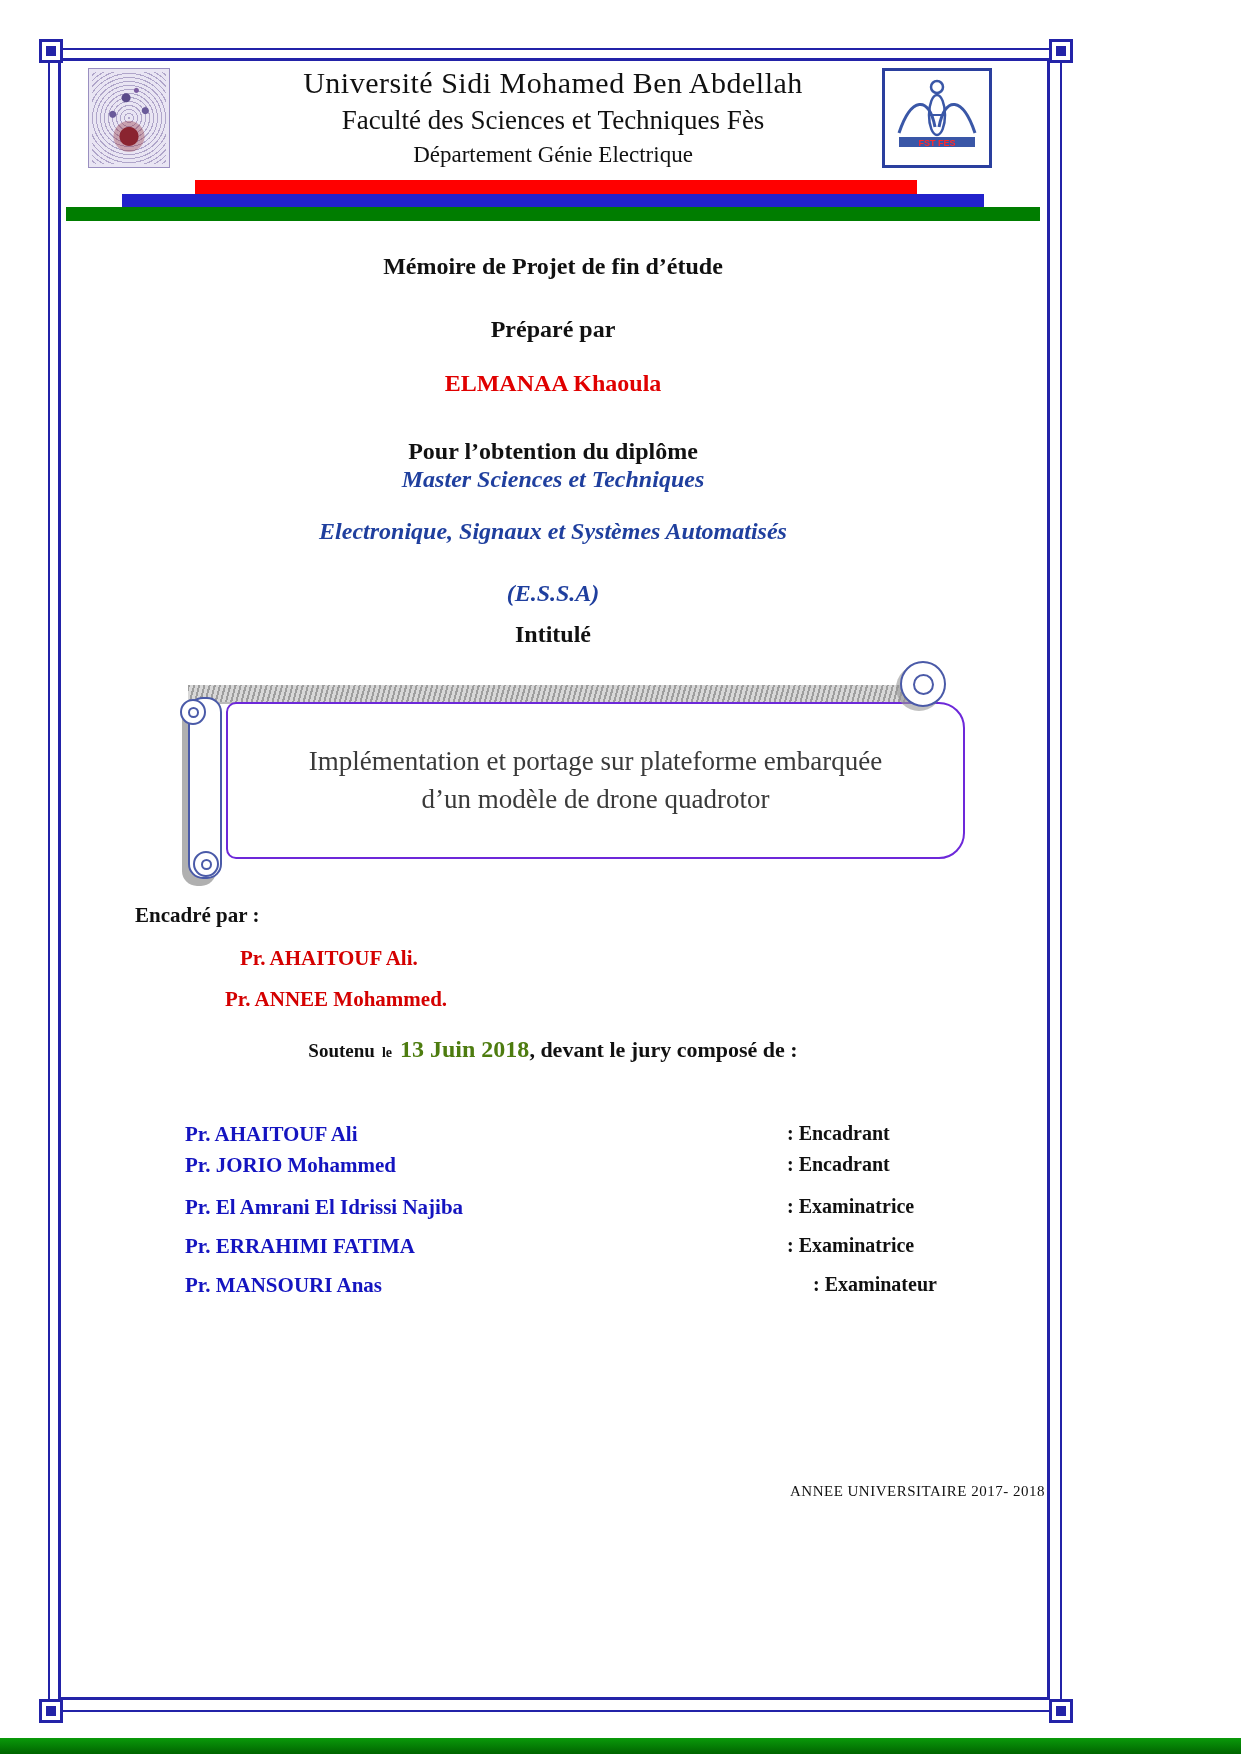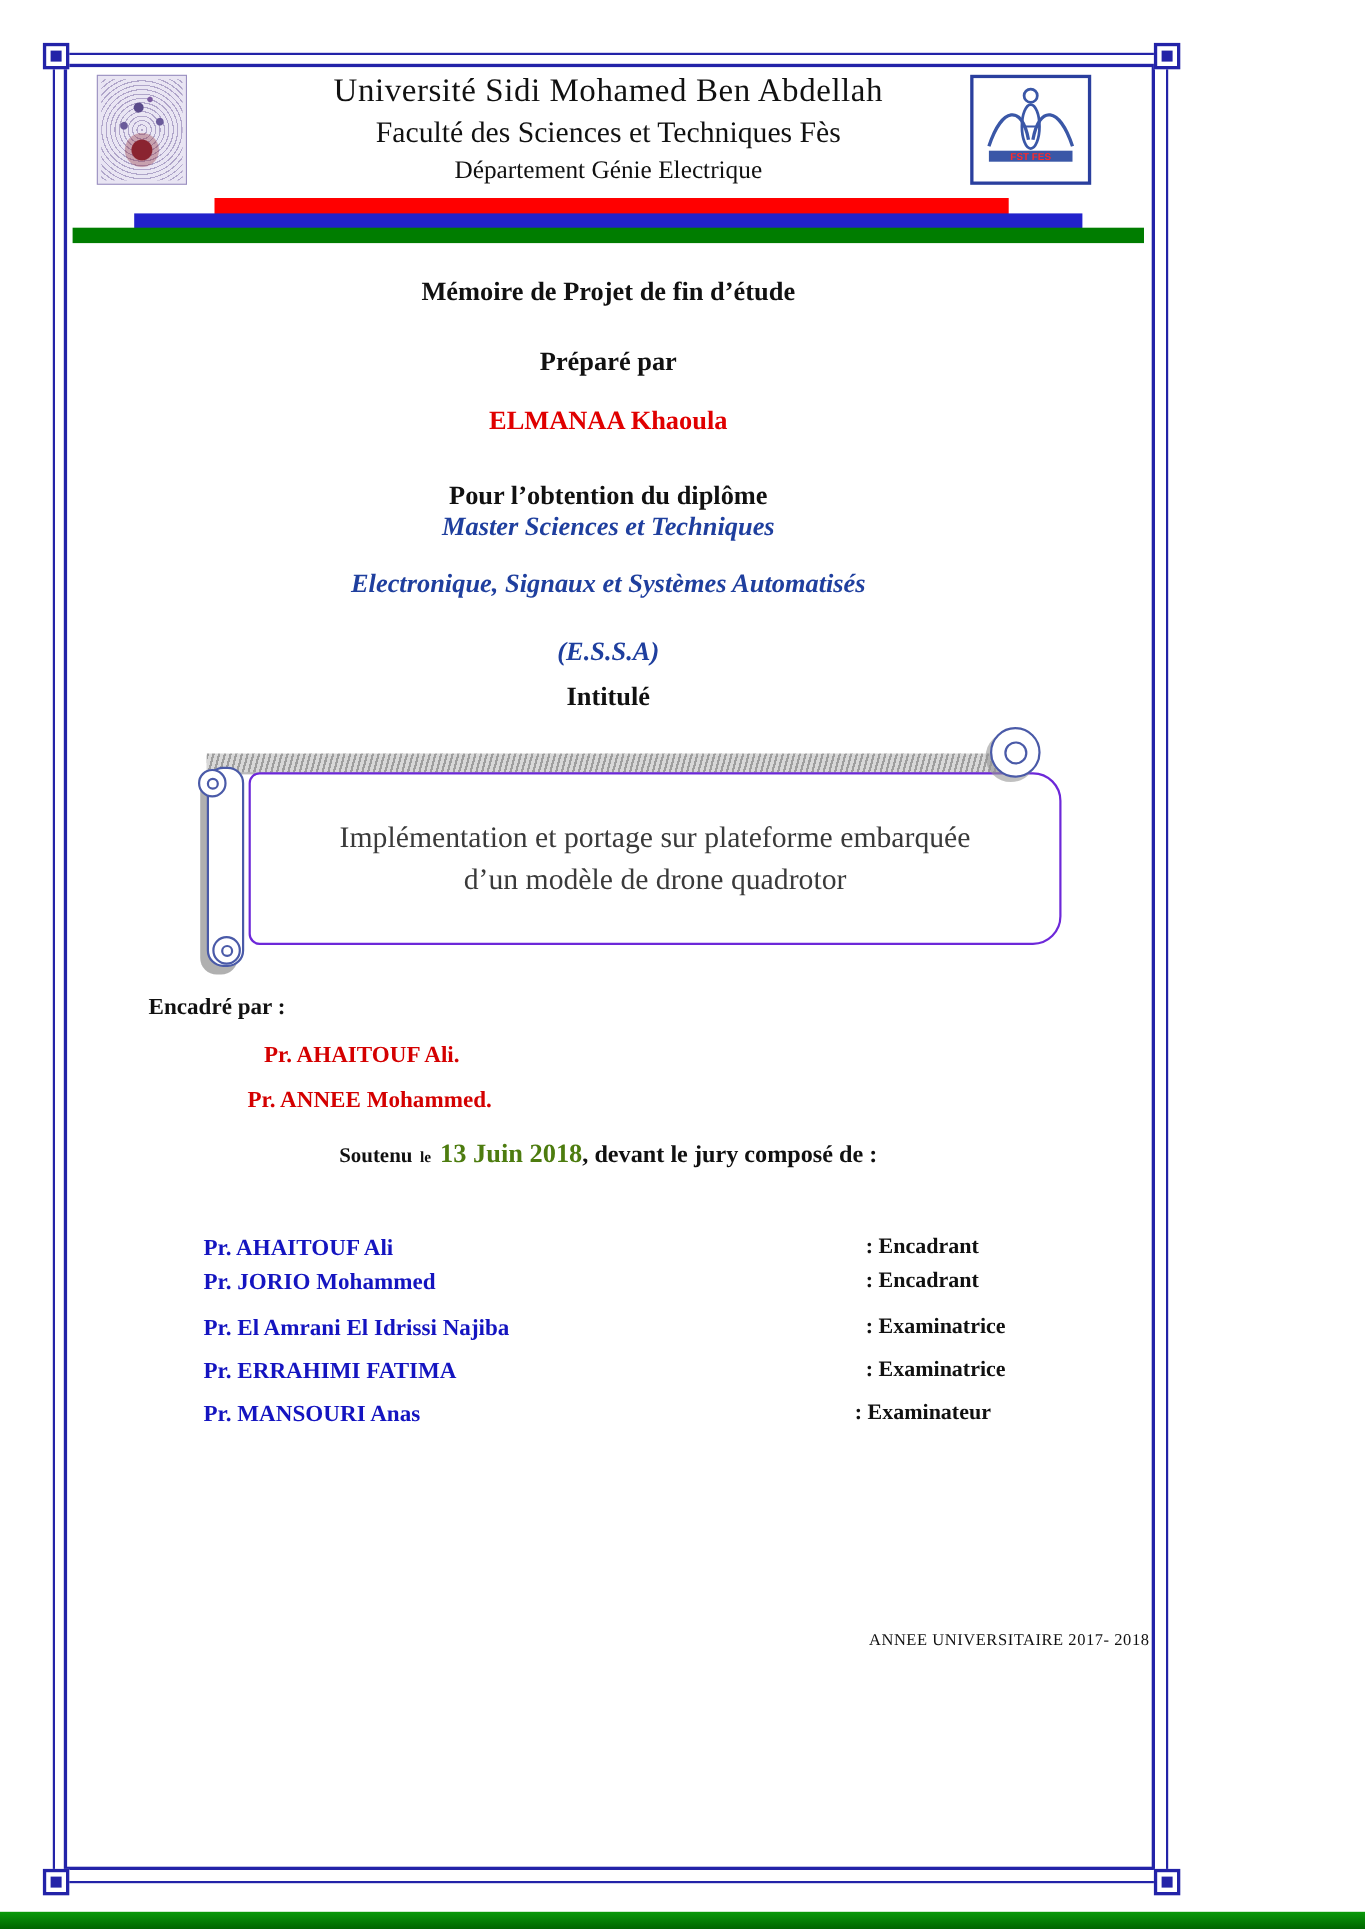--- a/index.html
+++ b/index.html
@@ -85,21 +85,21 @@
   .defense .soutenu{font-weight:bold;font-size:19px;}
   .defense .le{font-weight:bold;font-size:14px;margin-left:7px;}
   .defense .date{font-weight:bold;font-size:24px;color:#4d7c0f;margin-left:8px;}
   .defense .rest{font-weight:bold;font-size:22px;}
 
   
   .jury-row{position:absolute;left:185px;width:815px;}
   .jury-name{font-weight:bold;font-size:21px;color:#1414c0;}
   .jury-role{position:absolute;left:602px;top:0;font-weight:bold;font-size:20px;color:#111;}
   .jr0{top:1122px;} .jr1{top:1153px;} .jr2{top:1195px;} .jr3{top:1234px;} .jr4{top:1273px;}
-  .jr4 .jury-role{left:592px;}
+  .jr4 .jury-role{left:628px;}
 
   
   .footer{position:absolute;left:61px;top:1483px;width:984px;text-align:right;
     font-size:15px;letter-spacing:.5px;}
 </style>
 </head>
 <body>
 
 <div class="border-outer"></div>
 <div class="border-inner"></div>

